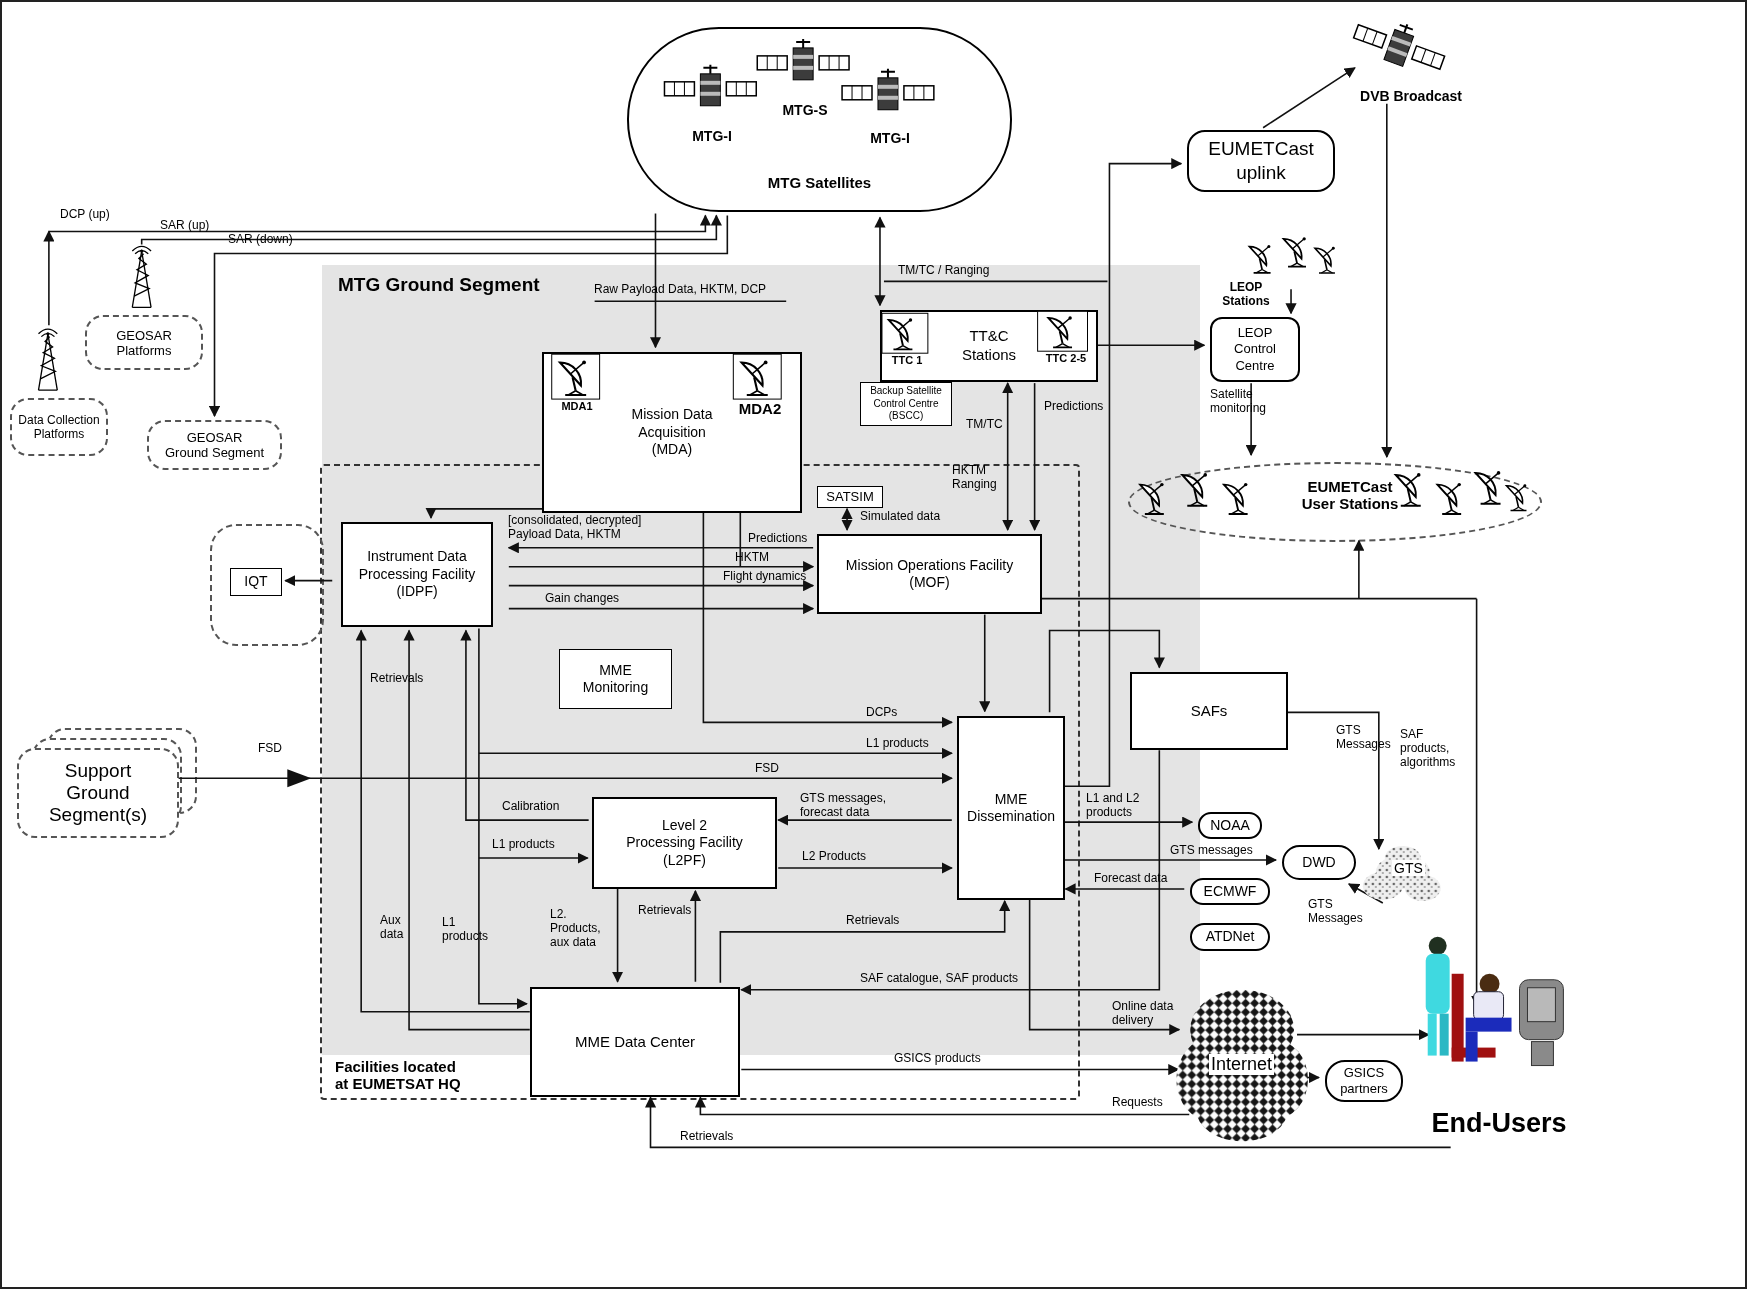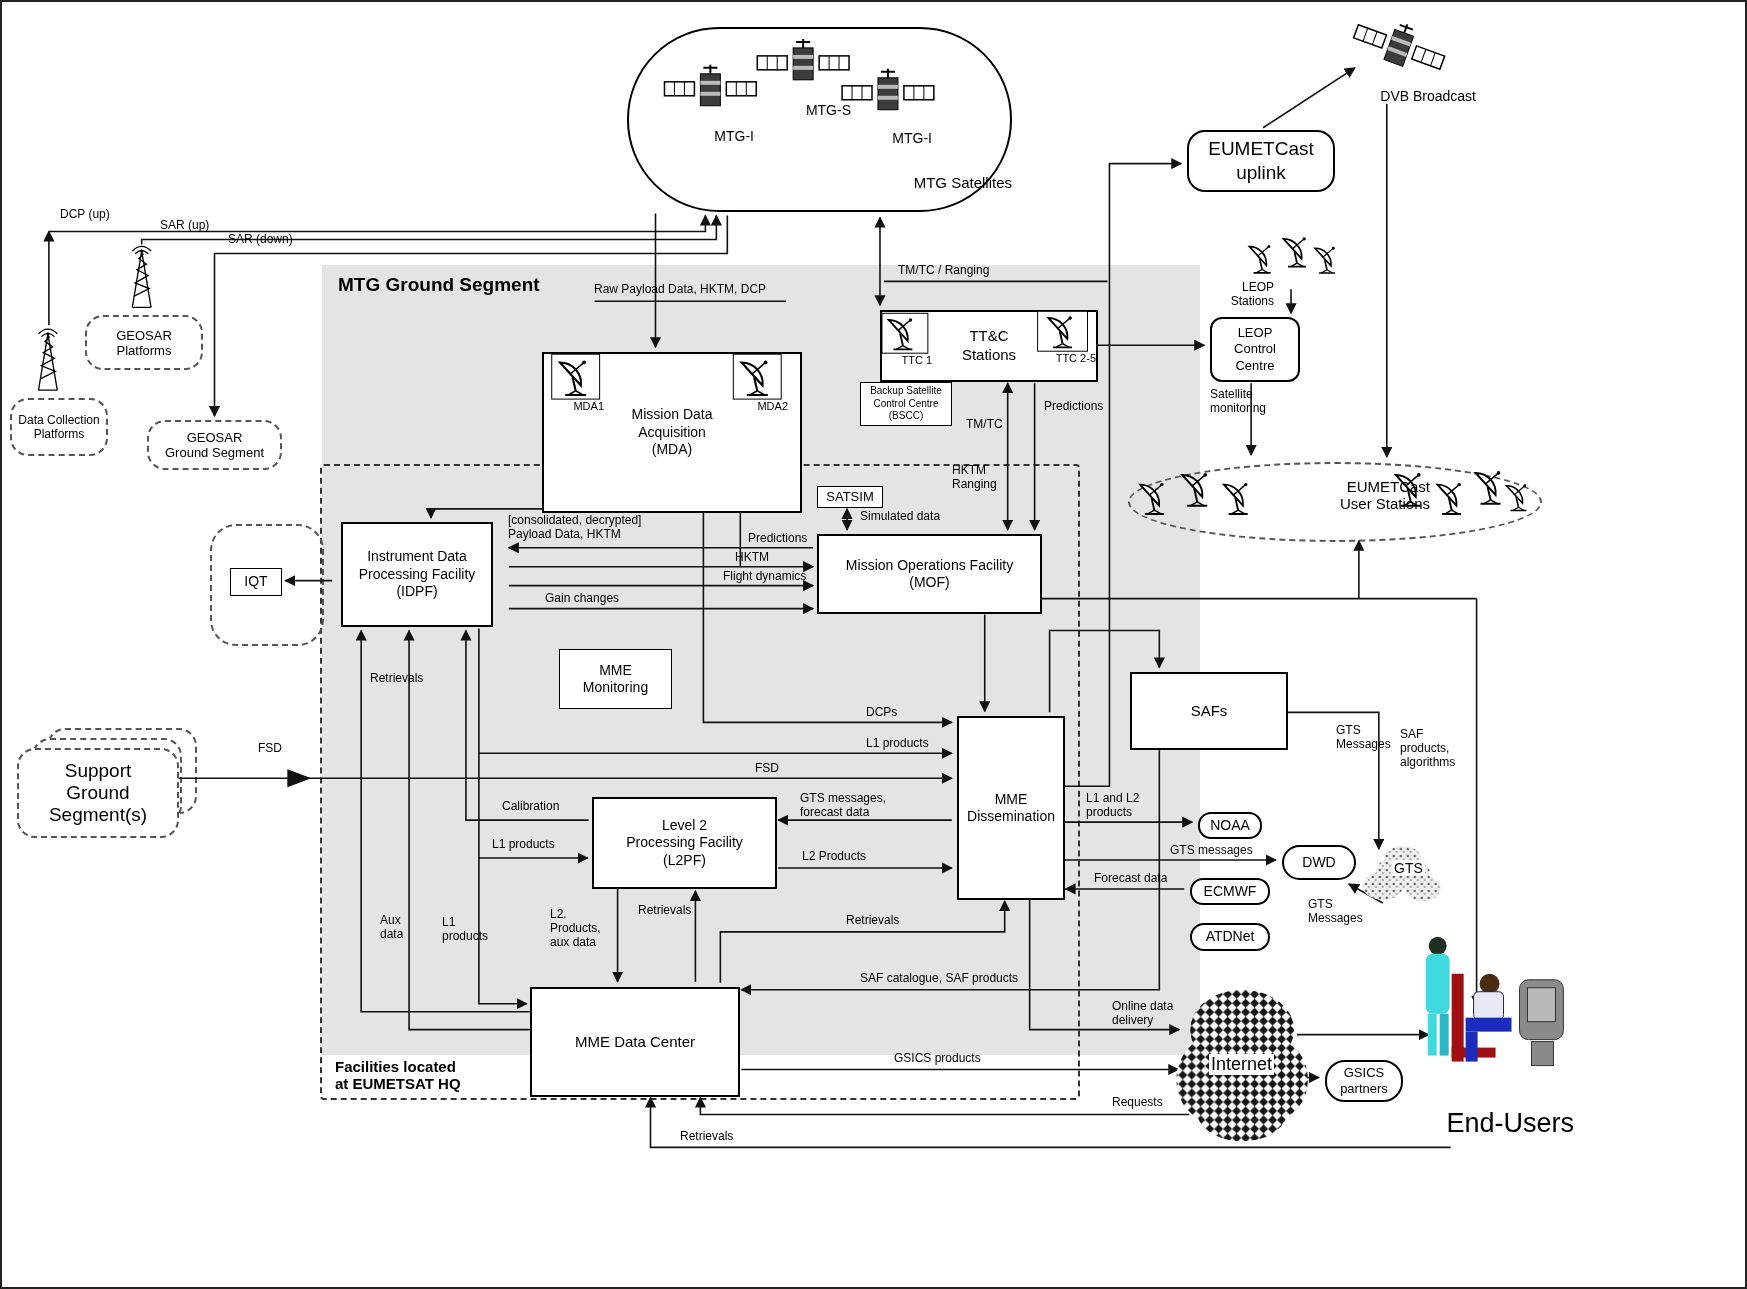--- a/index.html
+++ b/index.html
@@ -8,21 +8,21 @@
   .gray { position:absolute; background:#e4e4e4; z-index:0; }
   .dsh  { position:absolute; border:2px dashed #555; border-radius:18px; background:#fff; z-index:1; }
   .noBg { background:transparent; }
   .flexc{ display:flex; align-items:center; justify-content:center; text-align:center; white-space:pre-line; }
   svg.wires { position:absolute; inset:0; z-index:2; pointer-events:none; }
   .bx { position:absolute; background:#fff; border:2px solid #000; display:flex; align-items:center; justify-content:center;
         text-align:center; white-space:pre-line; font-size:14px; line-height:1.25; z-index:3; }
   .thin { border-width:1px; }
   svg.icons { position:absolute; inset:0; z-index:4; pointer-events:none; }
   .el { position:absolute; font-size:12px; line-height:1.15; white-space:pre-line; z-index:5; }
-  .nl { position:absolute; font-size:13px; text-align:right; white-space:pre-line; z-index:5; }
+  .nl { position:absolute; font-size:13px; text-align:center; white-space:pre-line; z-index:5;font-weight:bold; }
   .tag { position:absolute; background:#fff; z-index:5; padding:0 2px; white-space:pre-line; }
   .title { position:absolute; font-weight:bold; font-size:19px; z-index:5; }
 </style>
 </head>
 <body>
 
 <div class="canvas">
 
   <div class="gray" style="left:320px;top:263px;width:878px;height:790px"></div>
   <div class="dsh noBg" style="left:318px;top:462px;width:760px;height:636px;border-radius:4px;border-color:#333"></div>
@@ -265,21 +265,21 @@
   <div class="nl" style="left:625px;top:172px;width:385px;font-size:15px">MTG Satellites</div>
   <div class="nl" style="left:668px;top:126px;width:84px;font-size:14px">MTG-I</div>
   <div class="nl" style="left:757px;top:100px;width:92px;font-size:14px">MTG-S</div>
   <div class="nl" style="left:846px;top:128px;width:84px;font-size:14px">MTG-I</div>
   <div class="nl" style="left:1344px;top:86px;width:130px;font-size:14px">DVB Broadcast</div>
   <div class="nl" style="left:1216px;top:278px;width:56px;font-size:12px">LEOP
 Stations</div>
   <div class="nl" style="left:1268px;top:476px;width:160px;font-size:15px">EUMETCast
 User Stations</div>
   <div class="nl" style="left:548px;top:398px;width:54px;font-size:11px">MDA1</div>
-  <div class="nl" style="left:730px;top:398px;width:56px;font-size:11px">MDA2</div>
+  <div class="nl" style="left:730px;top:398px;width:56px;font-size:15px">MDA2</div>
   <div class="nl" style="left:880px;top:352px;width:50px;font-size:11px">TTC 1</div>
   <div class="nl" style="left:1034px;top:350px;width:60px;font-size:11px">TTC 2-5</div>
   <div class="tag" style="left:1390px;top:858px;font-size:14px">GTS</div>
   <div class="tag" style="left:1207px;top:1052px;font-size:18px">Internet</div>
   <div class="nl" style="left:1422px;top:1106px;width:150px;font-size:27px">End-Users</div>
 
   <div class="el" style="left:58px;top:206px">DCP (up)</div>
   <div class="el" style="left:158px;top:217px">SAR (up)</div>
   <div class="el" style="left:226px;top:231px">SAR (down)</div>
   <div class="el" style="left:592px;top:281px">Raw Payload Data, HKTM, DCP</div>

